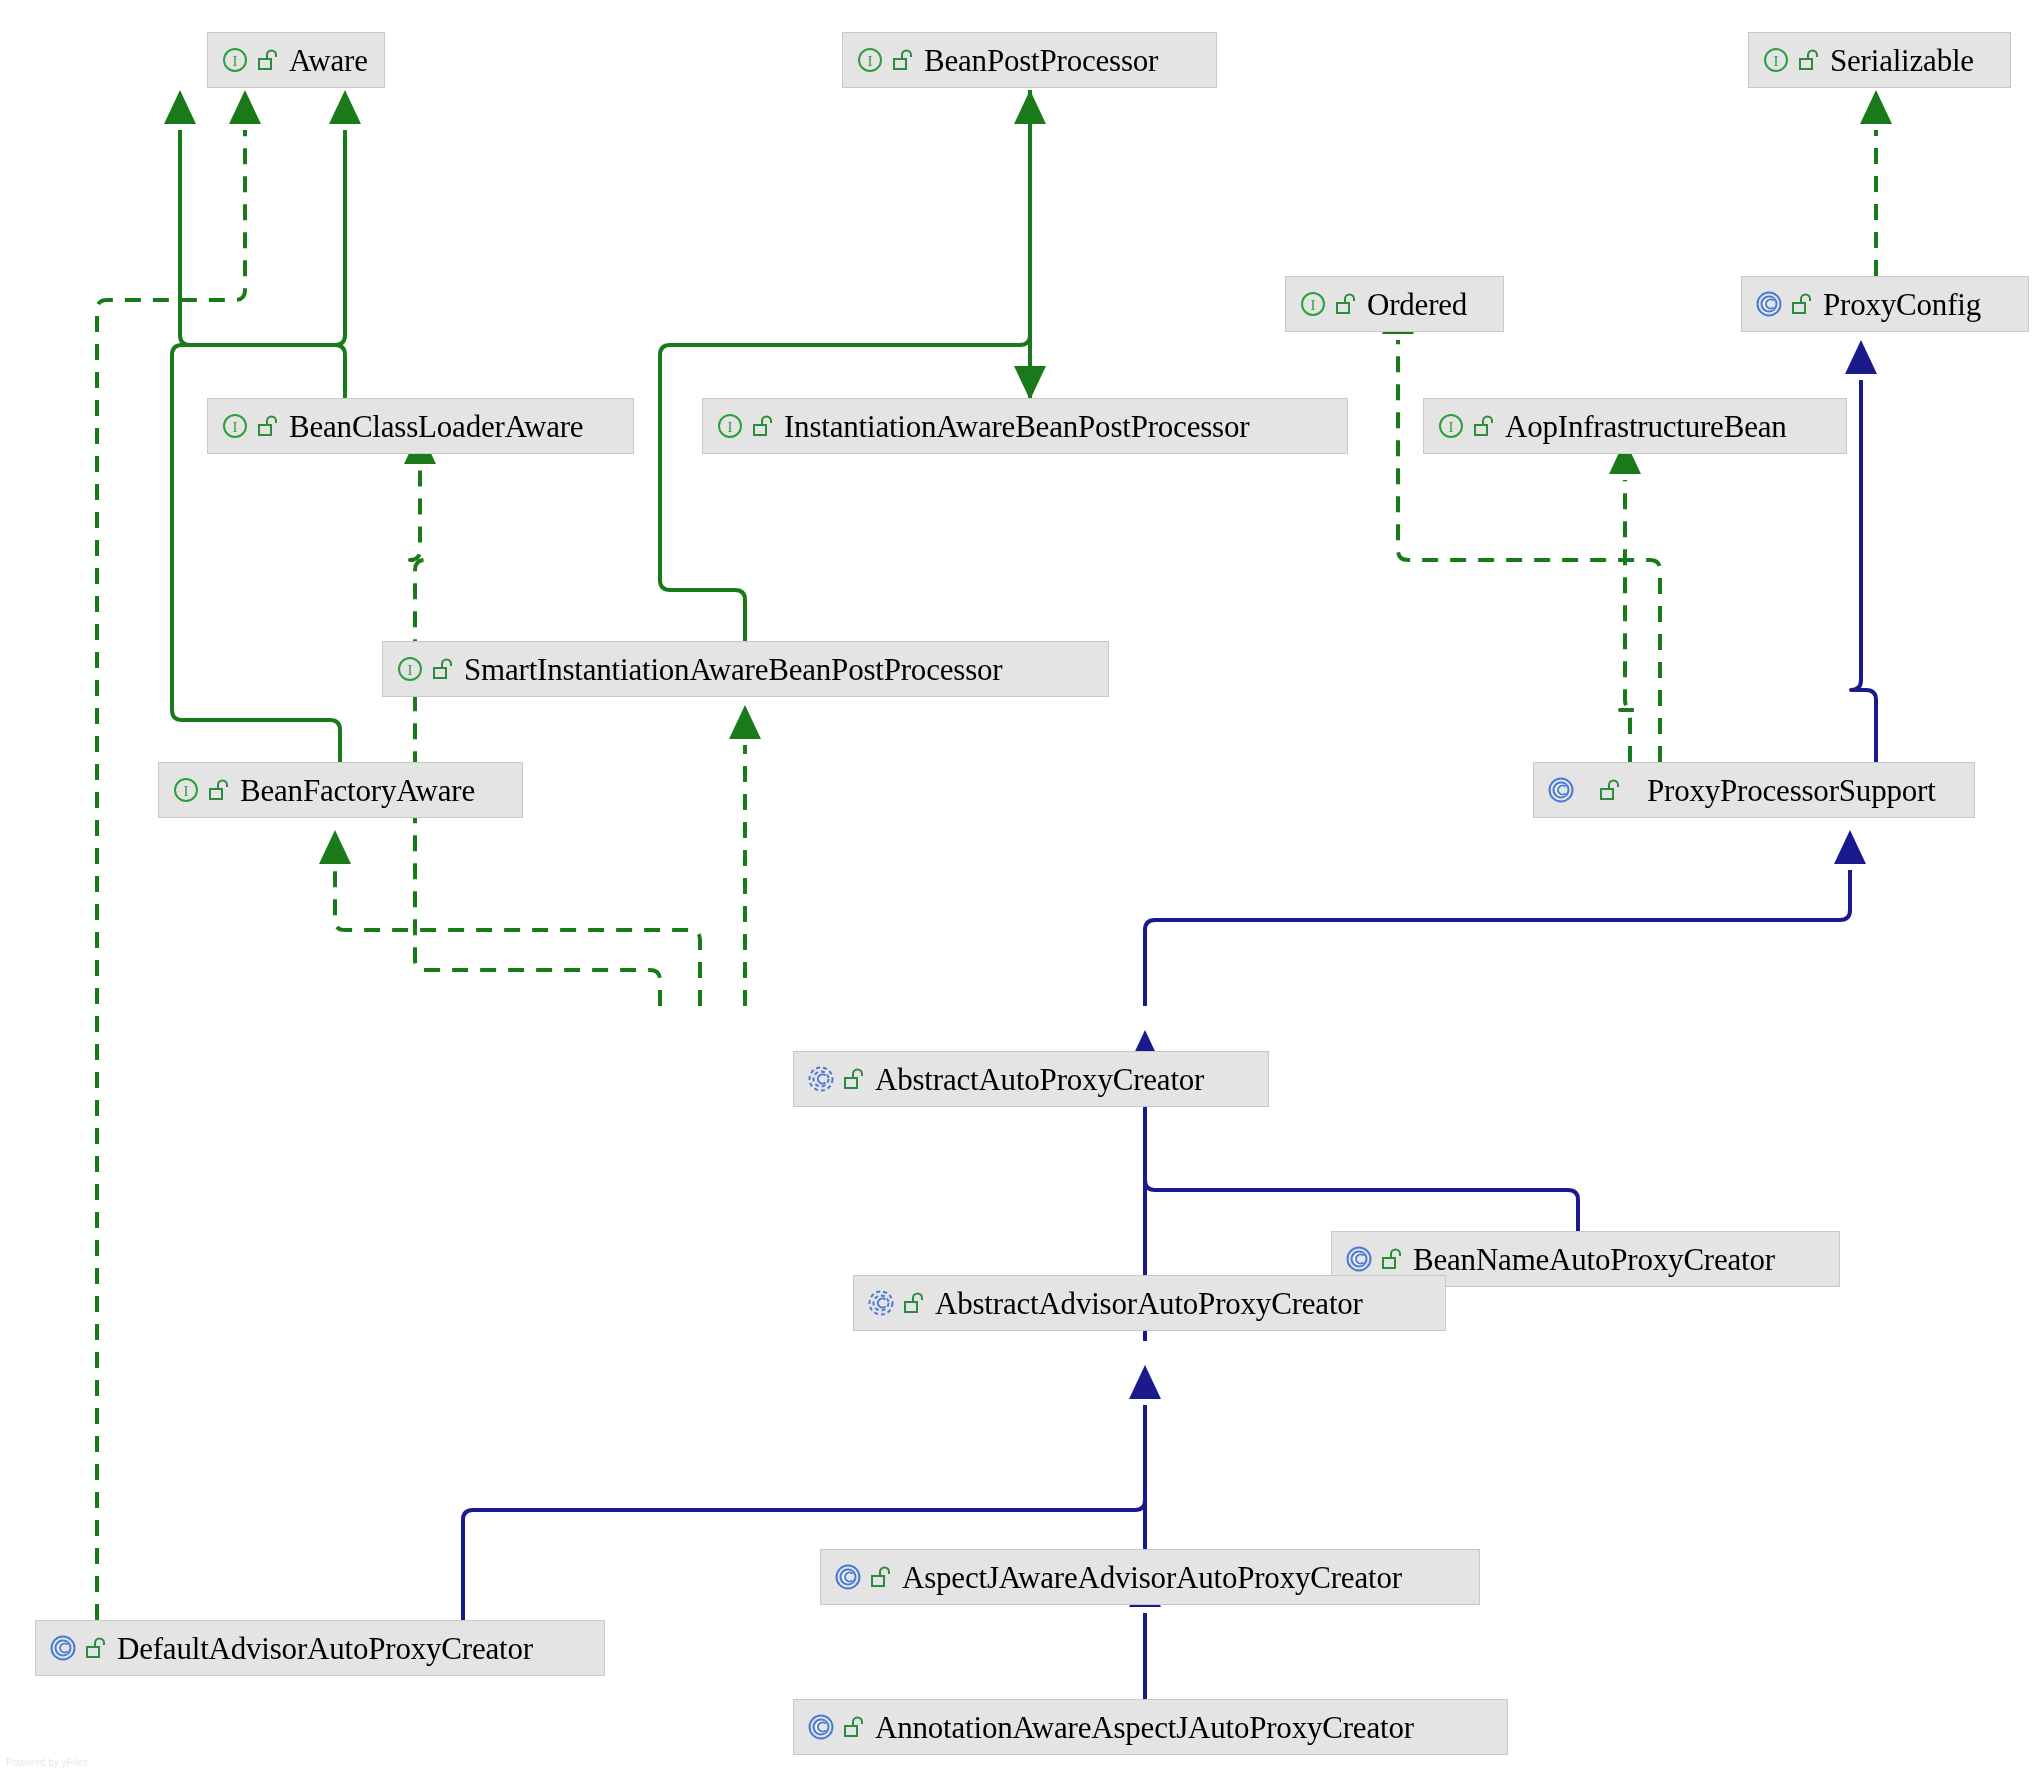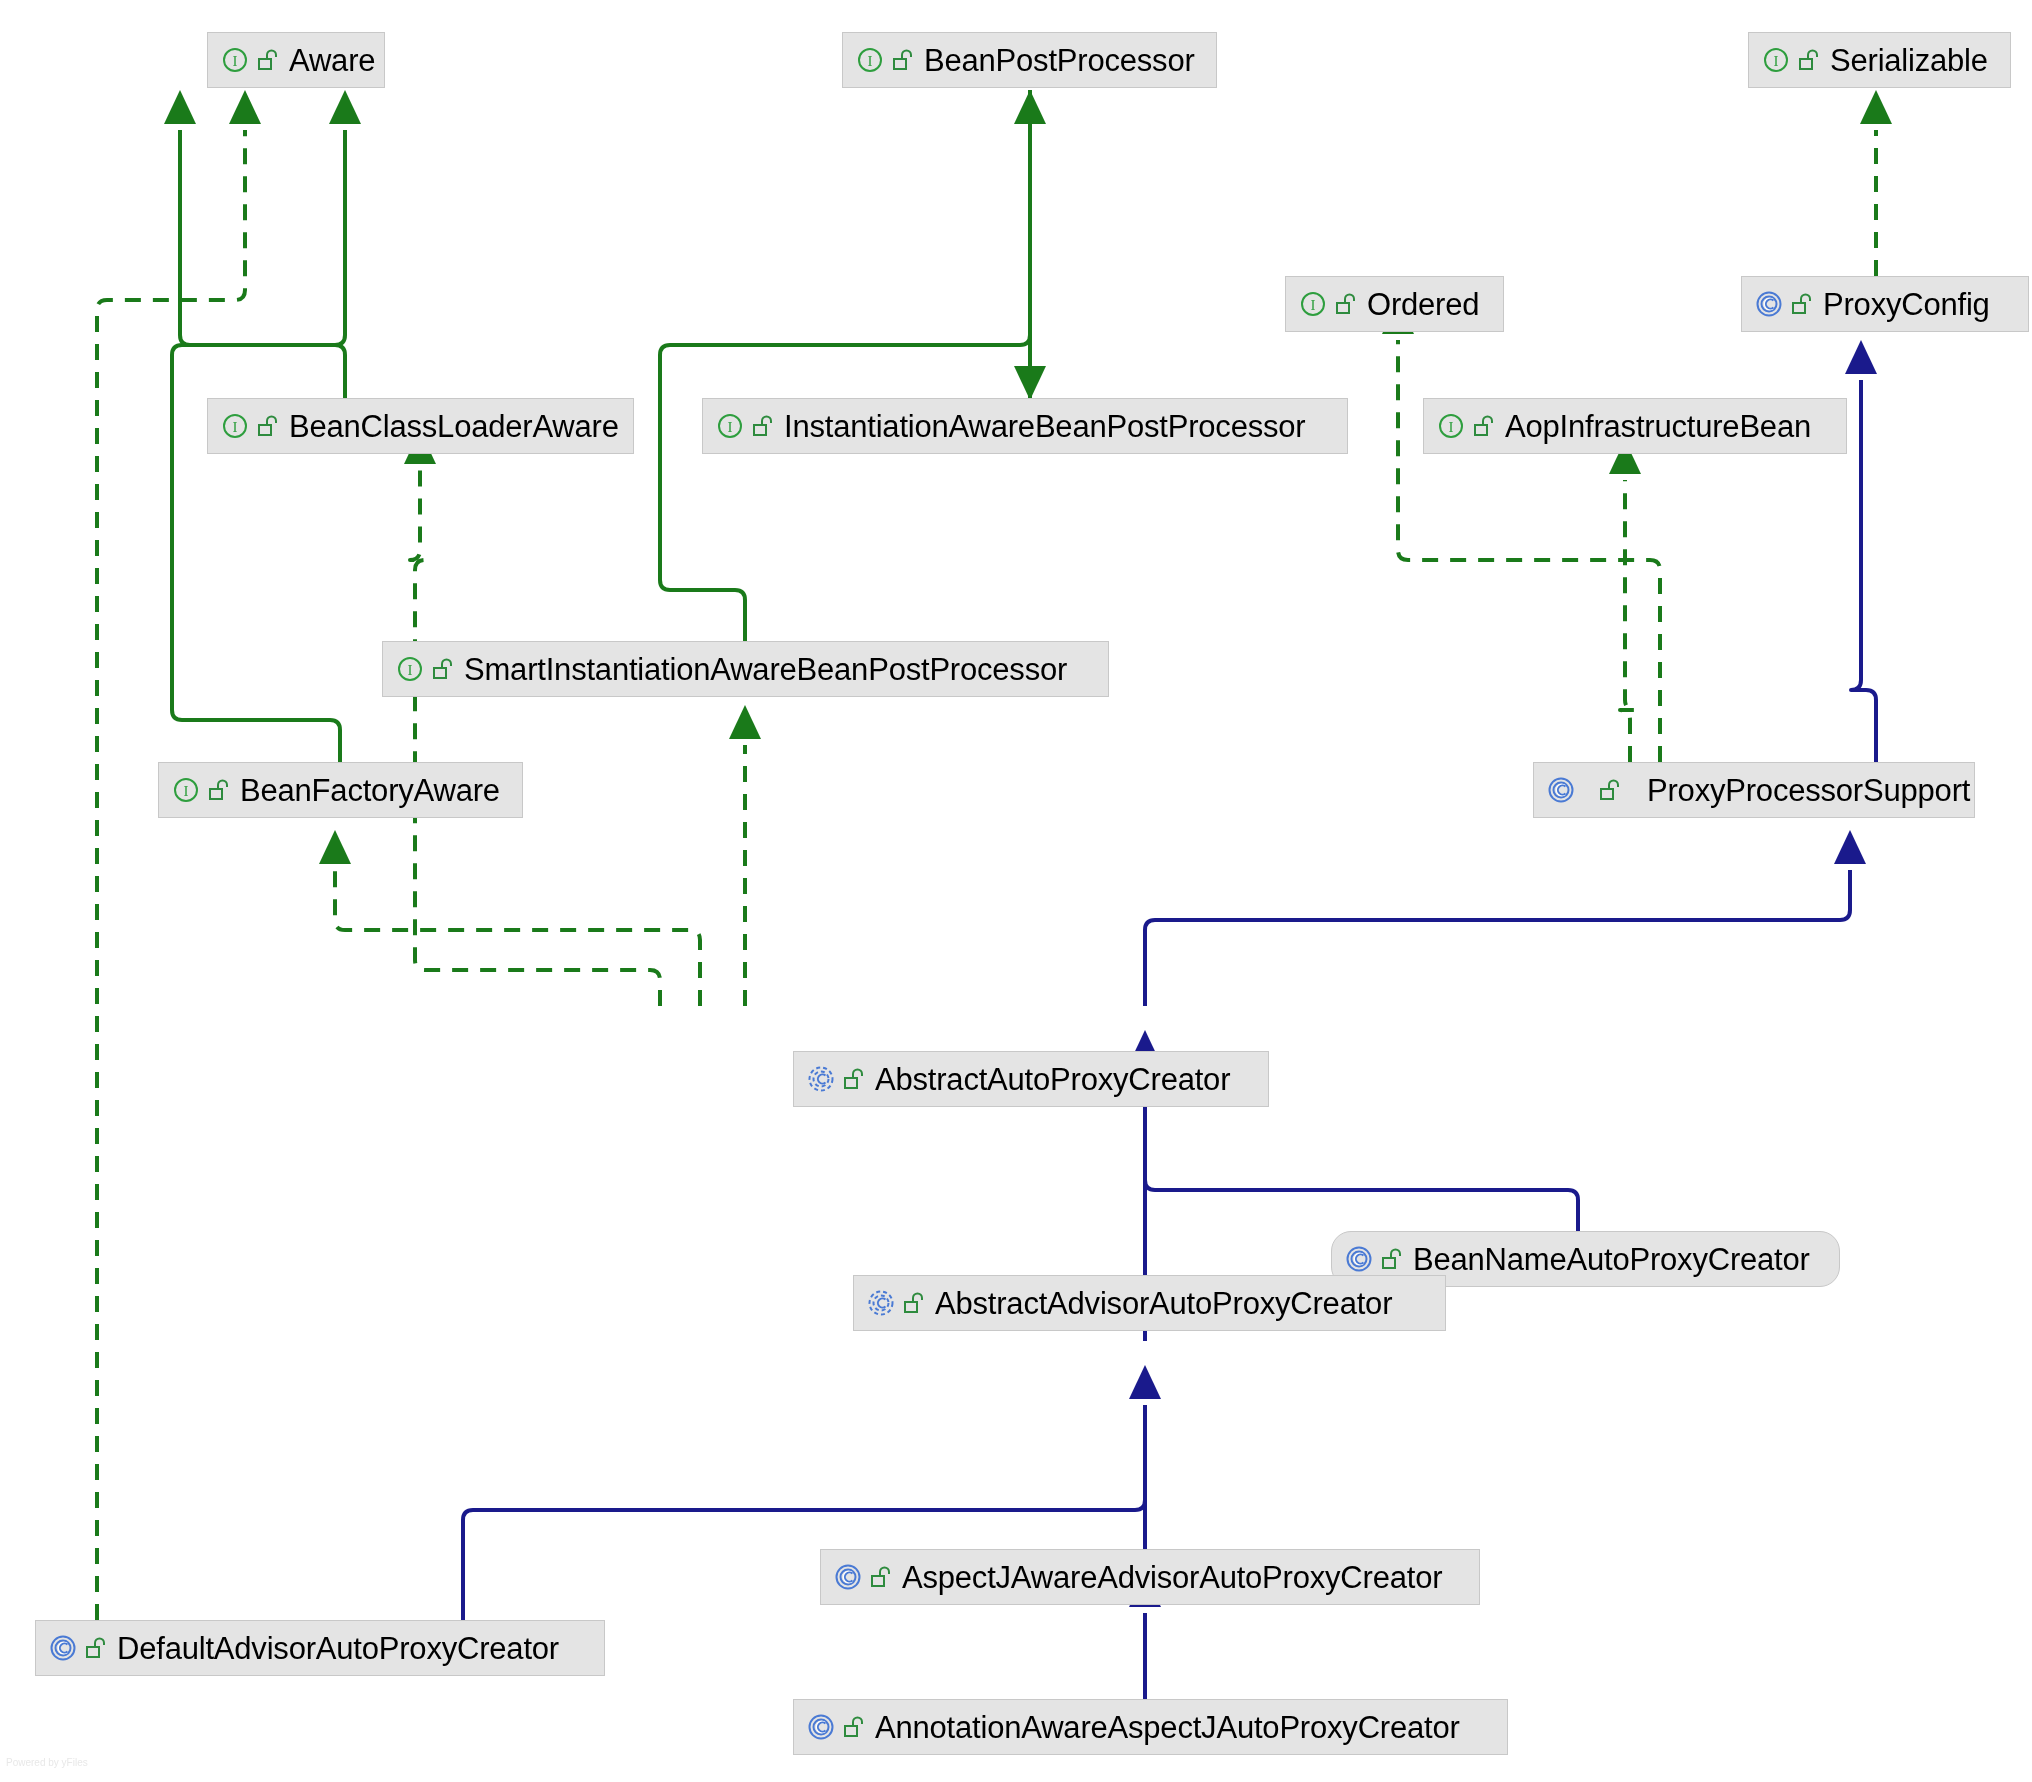--- a/index.html
+++ b/index.html
@@ -48,21 +48,21 @@
     width: 22px;
     height: 24px;
     margin-right: 11px;
     display: block;
   }
   .uml-node .node-label {
     font-size: 31px;
     line-height: 1;
     color: #000000;
     letter-spacing: -0.2px;
-    font-family: Liberation Sans, sans-serif;
+    font-family: Liberation Serif, serif;
   }
   .watermark {
     position: absolute;
     left: 6px;
     top: 1757px;
     font-size: 10px;
     color: #e8e8e8;
     font-family: "Liberation Sans", sans-serif;
     white-space: nowrap;
   }
@@ -294,21 +294,21 @@
       <circle cx="15" cy="15" r="7.5" fill="none" stroke="#4a7ad4" stroke-width="2" stroke-dasharray="4 3"></circle>
       <path d="M 19.5 11.5 A 4.6 4.6 0 1 0 19.5 18.5" fill="none" stroke="#4a7ad4" stroke-width="2"></path>
     </svg>
     <svg class="icon-visibility" viewBox="0 0 22 24">
       <rect x="3" y="11" width="12" height="10" fill="none" stroke="#2e8b3e" stroke-width="2"></rect>
       <path d="M 11 11 L 11 7 A 4.5 4.5 0 0 1 20 7 L 20 9" fill="none" stroke="#2e8b3e" stroke-width="2"></path>
     </svg>
     <span class="node-label">AbstractAutoProxyCreator</span>
   </div>
 
-  <div class="uml-node" style="left:1331px; top:1231px; width:509px;border-radius:20px;">
+  <div class="uml-node" style="left:1331px; top:1231px; width:509px;">
     <svg class="icon-stereotype" viewBox="0 0 30 30">
       <circle cx="15" cy="15" r="11.5" fill="none" stroke="#4a7ad4" stroke-width="2"></circle>
       <circle cx="15" cy="15" r="7.5" fill="none" stroke="#4a7ad4" stroke-width="2"></circle>
       <path d="M 19 11 A 5 5 0 1 0 19 19" fill="none" stroke="#ffffff" stroke-width="2.6"></path>
       <path d="M 19.5 11.5 A 4.6 4.6 0 1 0 19.5 18.5" fill="none" stroke="#4a7ad4" stroke-width="2"></path>
     </svg>
     <svg class="icon-visibility" viewBox="0 0 22 24">
       <rect x="3" y="11" width="12" height="10" fill="none" stroke="#2e8b3e" stroke-width="2"></rect>
       <path d="M 11 11 L 11 7 A 4.5 4.5 0 0 1 20 7 L 20 9" fill="none" stroke="#2e8b3e" stroke-width="2"></path>
     </svg>

